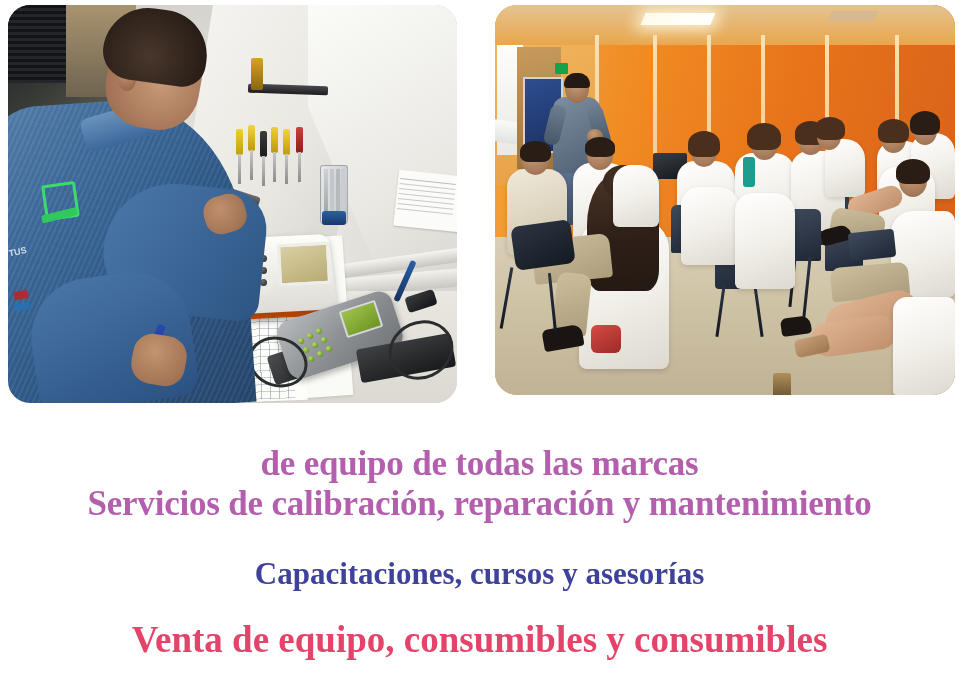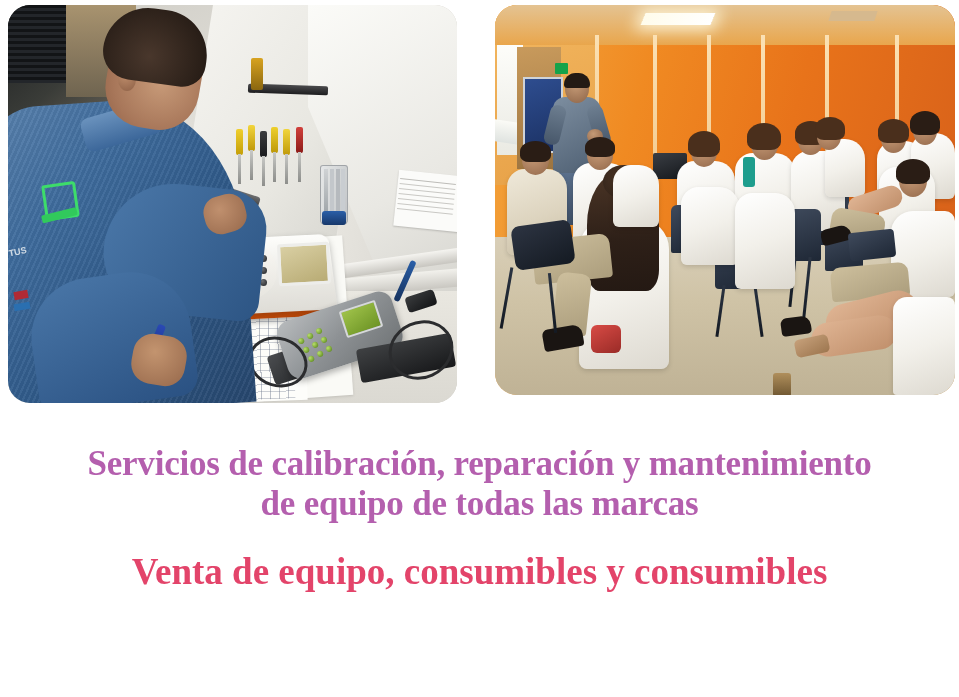--- a/index.html
+++ b/index.html
@@ -742,17 +742,18 @@
 
       <div class="o coat" style="left:186px;top:182px;width:58px;height:78px;"></div>
       <div class="o coat" style="left:240px;top:188px;width:60px;height:96px;"></div>
       <div class="o coat" style="left:118px;top:160px;width:46px;height:62px;"></div>
     </div>
   </div>
 </div>
 
 <div class="textblock">
   <div class="tl1">
+    <div>de equipo de todas las marcas</div>
     <div>Servicios de calibración, reparación y mantenimiento</div>
-    <div>de equipo de todas las marcas</div>
   </div>
+  <div class="tl2">Capacitaciones, cursos y asesorías</div>
   <div class="tl3">Venta de equipo, consumibles y consumibles</div>
 </div>
 
 </body></html>

